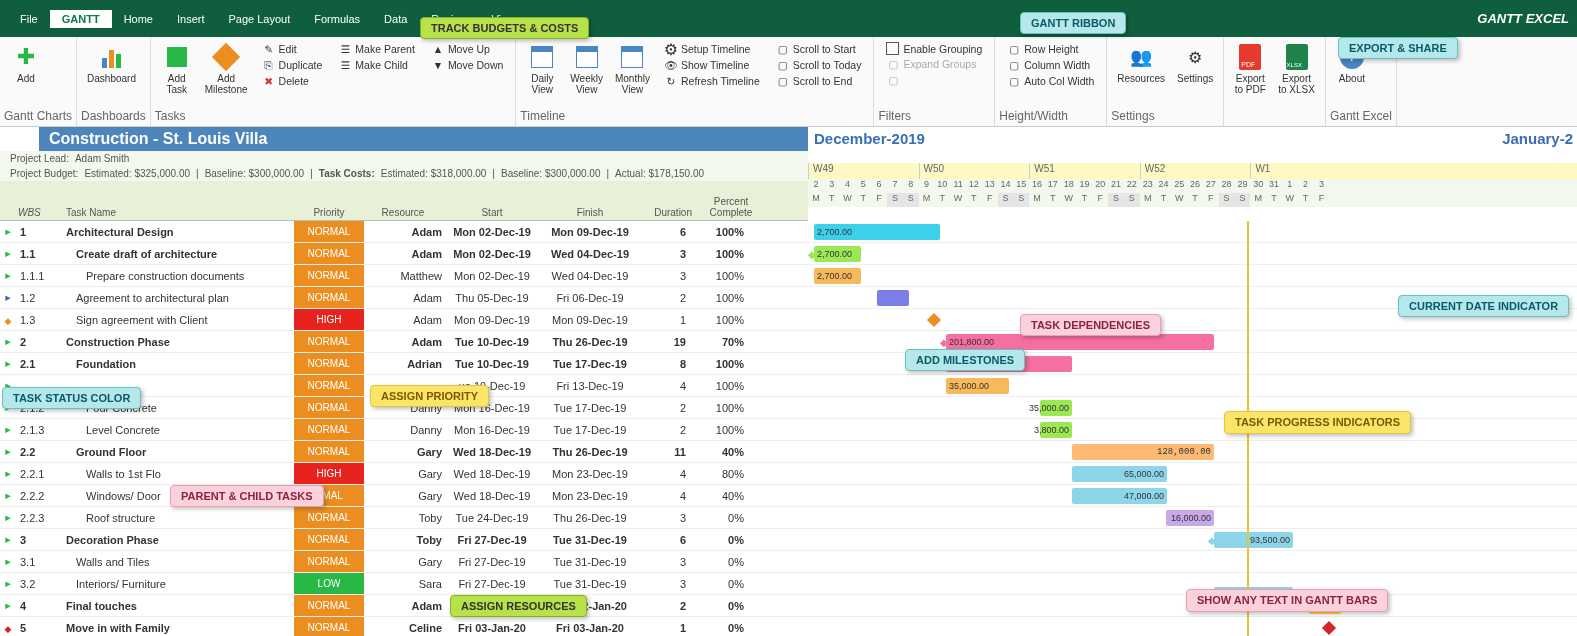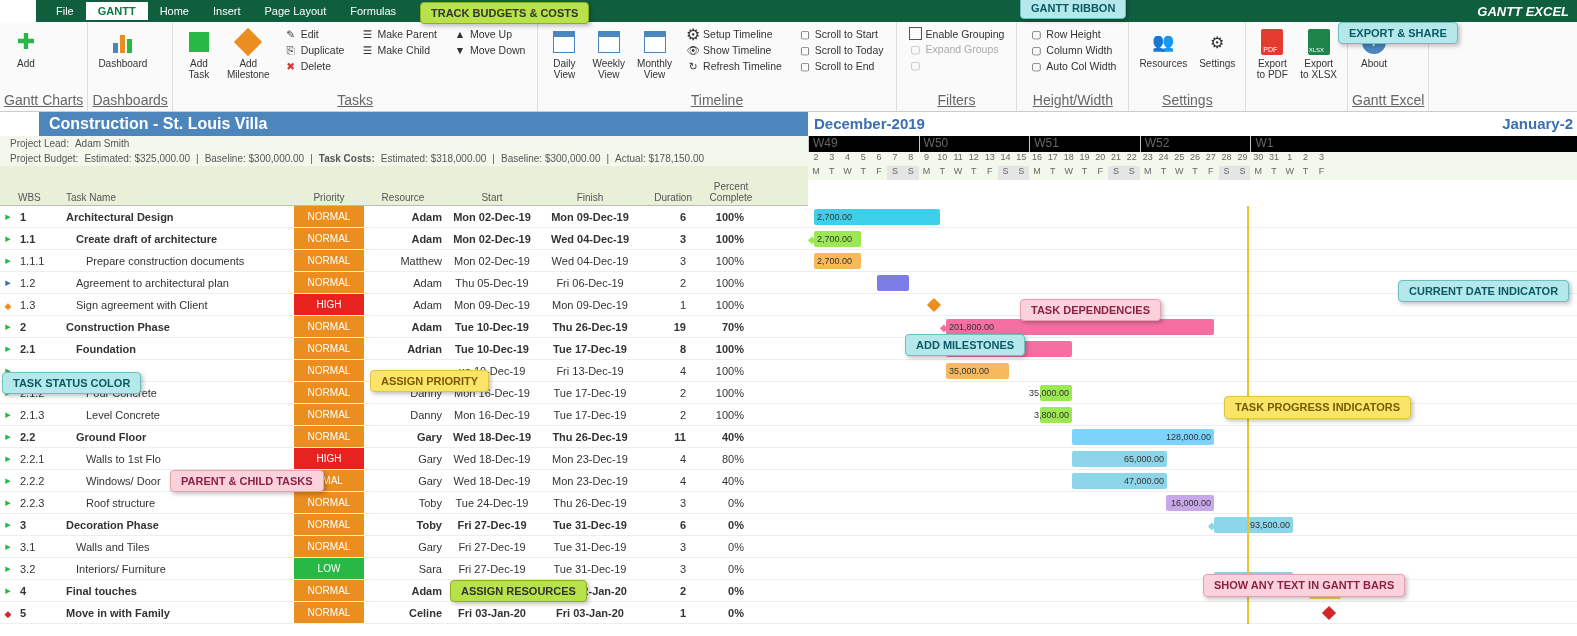--- a/index.html
+++ b/index.html
@@ -1,27 +1,27 @@
 <!DOCTYPE html>
 <html><head>
 <meta charset="utf-8">
 <style>
 * { box-sizing: border-box; margin: 0; padding: 0; font-family: "Segoe UI", Tahoma, sans-serif; }
 body { background: #fff; font-size: 11px; color: #333; width: 1577px; }
 
 
-.menubar { background: #0f5f3f; display: flex; align-items: center; height: 22px; padding-left: 8px; position: relative; margin-left: 36px; }
+.menubar { background: #0f5f3f; display: flex; align-items: center; height: 37px; padding-left: 8px; position: relative; }
 .menubar .tab { padding: 3px 12px; color: #fff; font-size: 11px; cursor: pointer; }
 .menubar .tab.active { background: #fff; color: #0a7b42; font-weight: bold; }
 .menubar .app-title { position: absolute; right: 8px; color: #fff; font-weight: bold; font-style: italic; font-size: 13px; }
 
 
 .ribbon { background: #fafafa; border-bottom: 1px solid #ccc; display: flex; height: 90px; }
 .ribbon-group { border-right: 1px solid #ddd; padding: 2px 4px; display: flex; flex-direction: column; justify-content: space-between; }
-.ribbon-group-label { text-align: center; font-size: 14px; color: #666; padding: 1px 0; text-decoration: underline; }
+.ribbon-group-label { text-align: left; font-size: 12px; color: #666; padding: 1px 0; }
 .ribbon-row { display: flex; }
 .ribbon-btn-lg { display: flex; flex-direction: column; align-items: center; justify-content: flex-start; padding: 4px 6px; cursor: pointer; min-width: 44px; }
 .ribbon-btn-lg .icon { width: 28px; height: 28px; margin-bottom: 2px; display:flex; align-items:center; justify-content:center; }
 .ribbon-btn-lg span.lbl { font-size: 10px; text-align: center; line-height: 1.1; }
 .ribbon-btn-sm { display:flex; align-items:center; padding:1px 4px; cursor:pointer; font-size:10.5px; white-space:nowrap; }
 .ribbon-btn-sm .icon { width:14px; height:14px; margin-right:3px; display:inline-flex; align-items:center; justify-content:center; }
 .ribbon-col { display:flex; flex-direction:column; justify-content:flex-start; padding:2px 4px; }
 .chk::before { content:""; display:inline-block; width:11px; height:11px; border:1px solid #555; margin-right:4px; vertical-align:middle; position:relative; }
 .chk.checked::before { background:#0a7b42; content:"✓"; color:#fff; font-size:9px; line-height:11px; text-align:center; }
 
@@ -32,37 +32,37 @@
 .co-pink  { background:#fbd2db; color:#8b2244; border:1px solid #e6a0b0; }
 .co-yellow{ background:#fae568; color:#7a5a00; border:1px solid #e0c640; }
 
 
 .proj-header { background:#4d86bc; color:#fff; padding:3px 10px; font-size:16px; font-weight:600;margin-left:39px; }
 .proj-meta { background:#f2f8ec; padding:2px 10px; font-size:10px; color:#555; display:flex; gap:6px; }
 
 
 .colhead { display:flex; background:#e8f0d8; border-bottom:1px solid #bbb; height:40px; }
 .colhead .c { padding:2px 4px; font-size:10px; color:#555; display:flex; align-items:flex-end; }
-.cwbs{width:48px;} .cname{width:232px;} .cprio{width:70px;justify-content:center;} .cres{width:78px;justify-content:center;}
+.cwbs{width:48px;font-style:italic;} .cname{width:232px;} .cprio{width:70px;justify-content:center;} .cres{width:78px;justify-content:center;}
 .cstart{width:100px;justify-content:center;} .cfin{width:96px;justify-content:center;} .cdur{width:58px;justify-content:flex-end;} .cpct{width:70px;justify-content:center;text-align:center;}
 
 
 .task-table { position:relative; }
 .task-row { display:flex; height:22px; border-bottom:1px solid #eee; align-items:center; font-size:11px; position:relative; }
 .task-row .bul { width:16px; text-align:center; }
 .task-row .wbs { width:46px; padding-left:4px; }
 .task-row .tname{ width:232px; padding-left:4px; overflow:hidden; white-space:nowrap; }
 .task-row.bold .tname, .task-row.bold .wbs, .task-row.bold .start, .task-row.bold .fin, .task-row.bold .dur, .task-row.bold .pct, .task-row.bold .res { font-weight:bold; }
 .task-row .prio { width:70px; text-align:center; color:#fff; align-self:stretch; display:flex; align-items:center; justify-content:center; font-size:10px; }
 .prio-normal{background:#ec8e1f;} .prio-high{background:#e8221e;} .prio-low{background:#27b846;}
 .task-row .res{width:78px;text-align:right;} .task-row .start{width:100px;text-align:center;}
 .task-row .fin{width:96px;text-align:center;} .task-row .dur{width:58px;text-align:right;padding-right:10px;}
 .task-row .pct{width:54px;text-align:right;padding-right:6px;}
 .tl-month { background:#fff; color:#3a6eb5; font-size:15px; font-weight:600; padding:3px 6px; height:24px;}
-.tl-weeks { display:flex; height:16px; background:#000000; font-size:12px; color:#666; }
+.tl-weeks { display:flex; height:16px; background:#fef9c3; font-size:10px; color:#666;margin-top:12px; }
 .tl-days  { display:flex; height:14px; background:#f2f8ec; }
 .tl-dows  { display:flex; height:14px; background:#f2f8ec; }
 .tl-cell  { width:15.8px; text-align:center; font-size:9px; color:#666; flex-shrink:0;}
 .tl-week-cell{ width:110.6px; border-left:1px solid #ccc; padding-left:4px; flex-shrink:0;}
 
 .gbar { position:absolute; height:16px; border-radius:2px; font-size:9px; color:#333; display:flex; align-items:center; padding:0 3px; white-space:nowrap; top:3px;}
 .milestone { width:10px; height:10px; background:#ec8e1f; transform:rotate(45deg); position:absolute; top:6px; }
 .milestone.red { background:#d4262a;}
 
 
@@ -573,21 +573,21 @@
         <div class="bul b-green"></div>
         <div class="wbs">2.2</div>
         <div class="tname" style="padding-left:14px">Ground Floor</div>
         <div class="prio prio-normal">NORMAL</div>
         <div class="res">Gary</div>
         <div class="start">Wed 18-Dec-19</div>
         <div class="fin">Thu 26-Dec-19</div>
         <div class="dur">11</div>
         <div class="pct">40%</div>
         <div style="position: absolute; left: 808px; right: 0px; top: 0px; height: 22px;">
-          <div class="gbar" style="left: 264px; width: 142px; background: #7dd3fc; justify-content: flex-end;">128,000.00</div>
+          <div class="gbar" style="left: 264px; width: 142px; background: #fdba74; justify-content: flex-end; font-family: Liberation Mono, monospace;">128,000.00</div>
         </div>
       </div>
       <div class="task-row">
         <div class="bul b-green"></div>
         <div class="wbs">2.2.1</div>
         <div class="tname" style="padding-left:24px">Walls to 1st Flo</div>
         <div class="prio prio-high">HIGH</div>
         <div class="res">Gary</div>
         <div class="start">Wed 18-Dec-19</div>
         <div class="fin">Mon 23-Dec-19</div>
@@ -701,15 +701,15 @@
   <div class="callout co-green" style="left:420px;top:-110px;">TRACK BUDGETS &amp; COSTS</div>
   <div class="callout co-blue" style="left:1020px;top:-115px;">GANTT RIBBON</div>
   <div class="callout co-blue" style="left:1338px;top:-90px;">EXPORT &amp; SHARE</div>
   <div class="callout co-blue" style="left:2px;top:260px;">TASK STATUS COLOR</div>
   <div class="callout co-yellow" style="left:370px;top:258px;">ASSIGN PRIORITY</div>
   <div class="callout co-pink" style="left:170px;top:358px;">PARENT &amp; CHILD TASKS</div>
   <div class="callout co-green" style="left:450px;top:468px;">ASSIGN RESOURCES</div>
   <div class="callout co-blue" style="left:905px;top:222px;">ADD MILESTONES</div>
   <div class="callout co-pink" style="left:1020px;top:187px;">TASK DEPENDENCIES</div>
   <div class="callout co-yellow" style="left:1224px;top:284px;text-align:center;line-height:1.2;">TASK PROGRESS INDICATORS</div>
-  <div class="callout co-pink" style="left:1186px;top:462px;text-align:center;line-height:1.2;margin-left:17px;">SHOW ANY TEXT IN GANTT BARS</div>
+  <div class="callout co-pink" style="left:1186px;top:462px;text-align:center;line-height:1.2;">SHOW ANY TEXT IN GANTT BARS</div>
   <div class="callout co-blue" style="left:1398px;top:168px;">CURRENT DATE INDICATOR</div>
 </div>
 
 </body></html>

